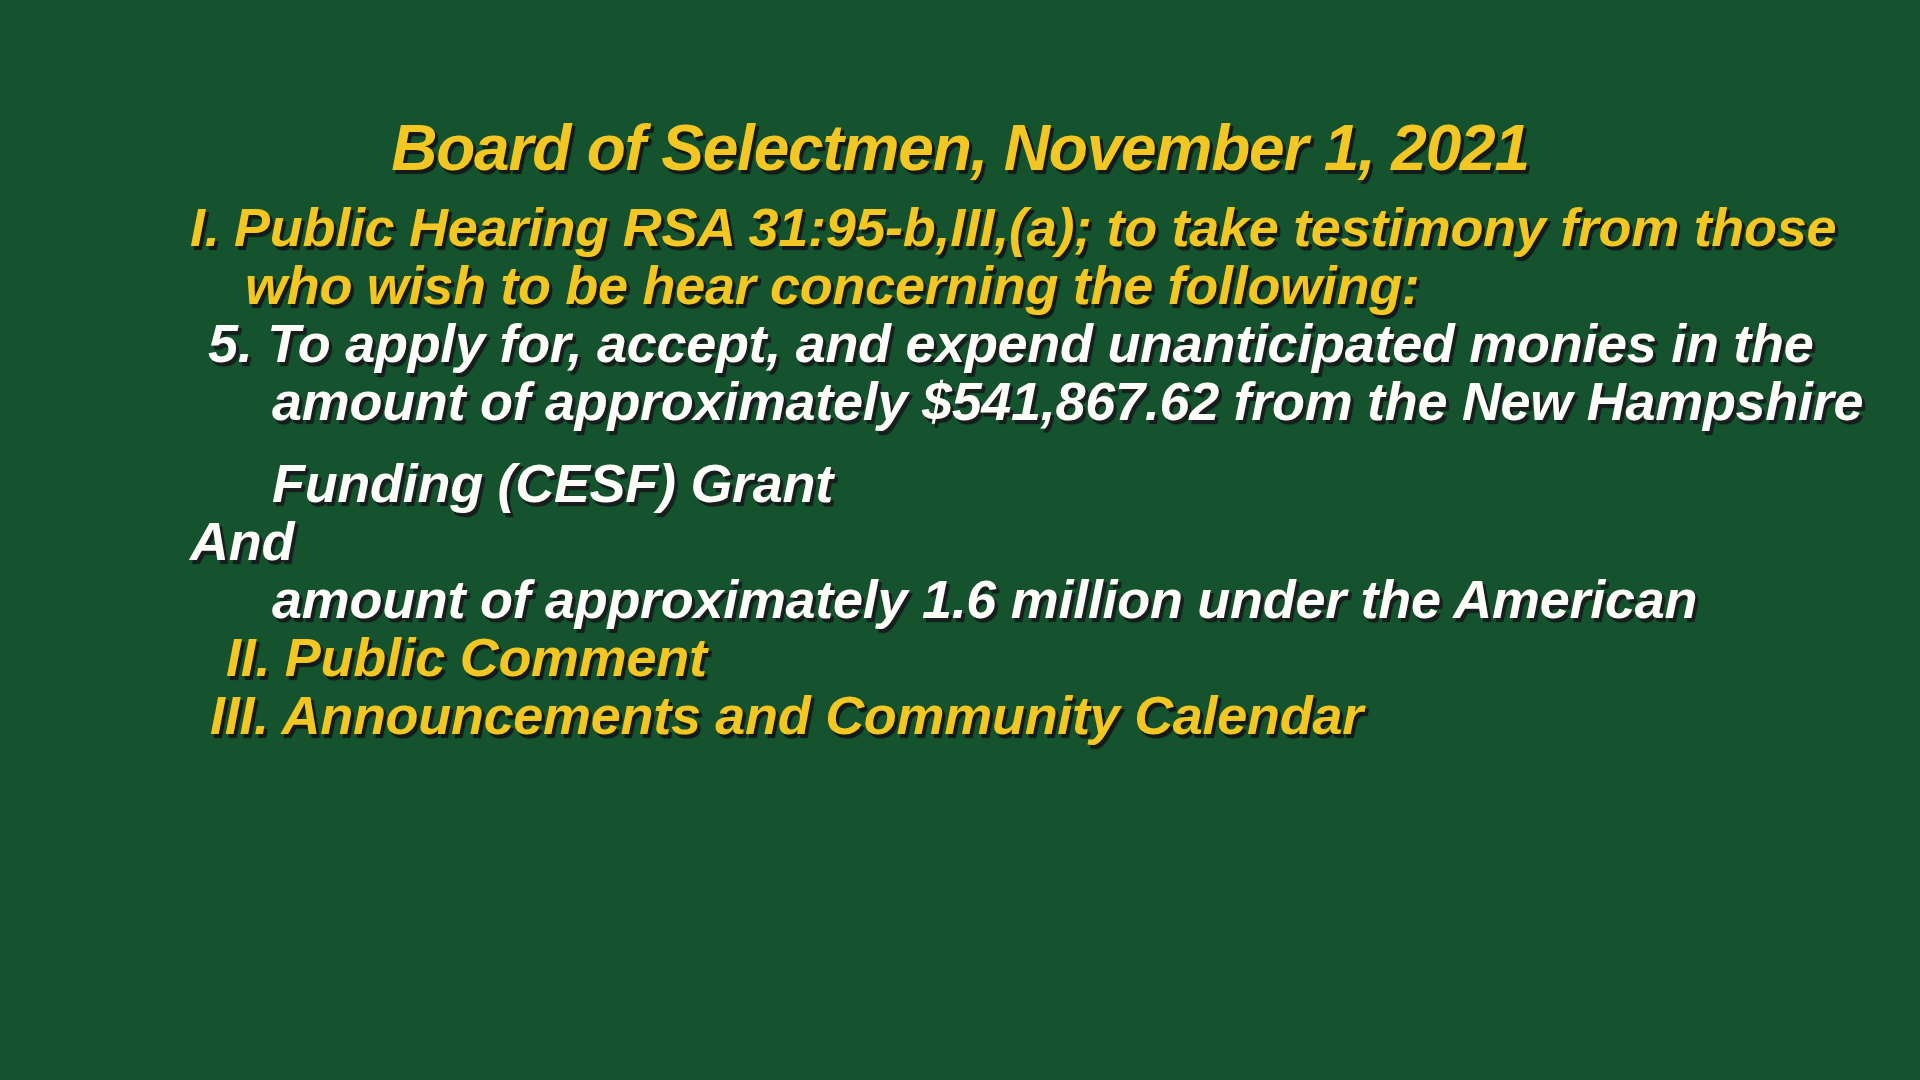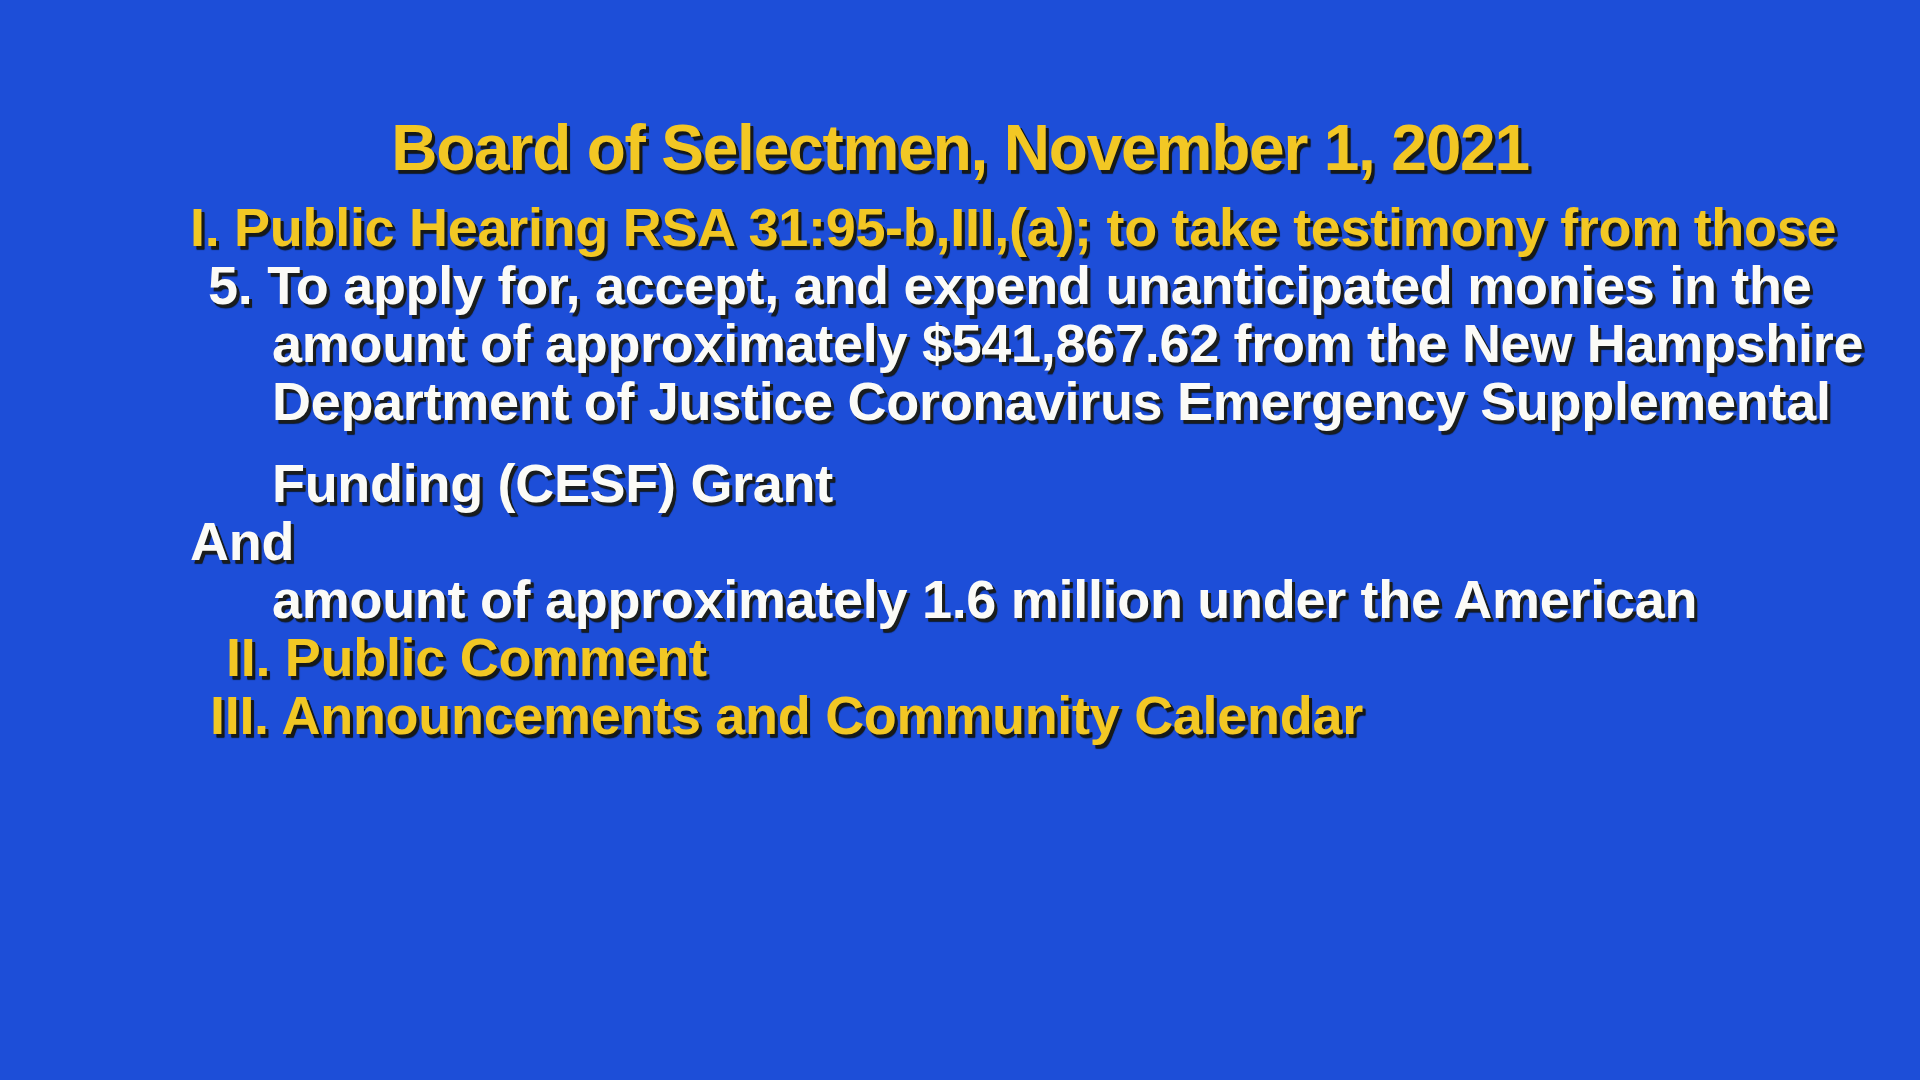--- a/index.html
+++ b/index.html
@@ -72,29 +72,29 @@
 
   
   .ind-0  { padding-left: 0px;   }
   .ind-1  { padding-left: 18px;  }
   .ind-2  { padding-left: 55px;  }
   .ind-3  { padding-left: 82px;  }
 </style>
 </head>
 <body style="background: rgb(10, 80, 116);">
 
-<div id="slide" style="background: #1d4ed8;">
+<div id="slide" style="background: #14532d; font-style: italic;">
 
   <div id="title-line" class="txt gold" style="color: rgb(242, 199, 36);">Board of Selectmen, November 1, 2021</div>
 
   <div id="agenda">
     <span class="line txt gold ind-0" style="color: rgb(242, 199, 36);">I. Public Hearing RSA 31:95-b,III,(a); to take testimony from those</span>
+    <span class="line txt gold ind-2" style="color: rgb(242, 199, 36);">who wish to be hear concerning the following:</span>
     <span class="line txt white ind-1" style="color: rgb(251, 251, 247);">5. To apply for, accept, and expend unanticipated monies in the</span>
     <span class="line txt white ind-3" style="color: rgb(251, 251, 247);">amount of approximately $541,867.62 from the New Hampshire</span>
-    <span class="line txt white ind-3" style="color: rgb(251, 251, 247);">Department of Justice Coronavirus Emergency Supplemental</span>
     <span class="line txt white ind-3" style="color: rgb(251, 251, 247); margin-top: 24px;">Funding (CESF) Grant</span>
     <span class="line txt white ind-0" style="color: rgb(251, 251, 247);">And</span>
     <span class="line txt white ind-3" style="color: rgb(251, 251, 247);">amount of approximately 1.6 million under the American</span>
     <span class="line txt gold ind-0" style="color: rgb(242, 199, 36); margin-left: 36px;">II. Public Comment</span>
     <span class="line txt gold ind-0" style="color: rgb(242, 199, 36); margin-left: 20px;">III. Announcements and Community Calendar</span>
   </div>
 
 </div>
 
 </body></html>

